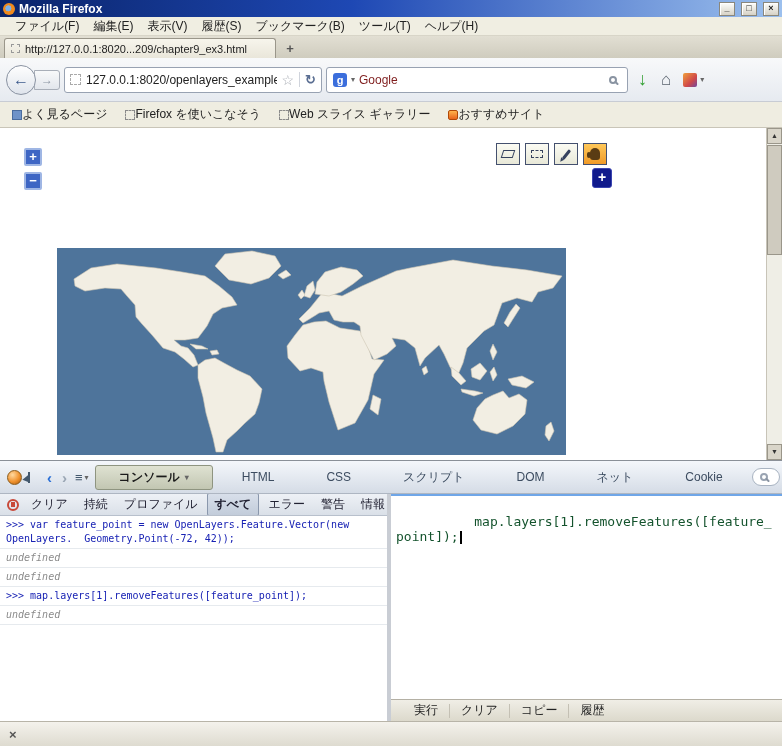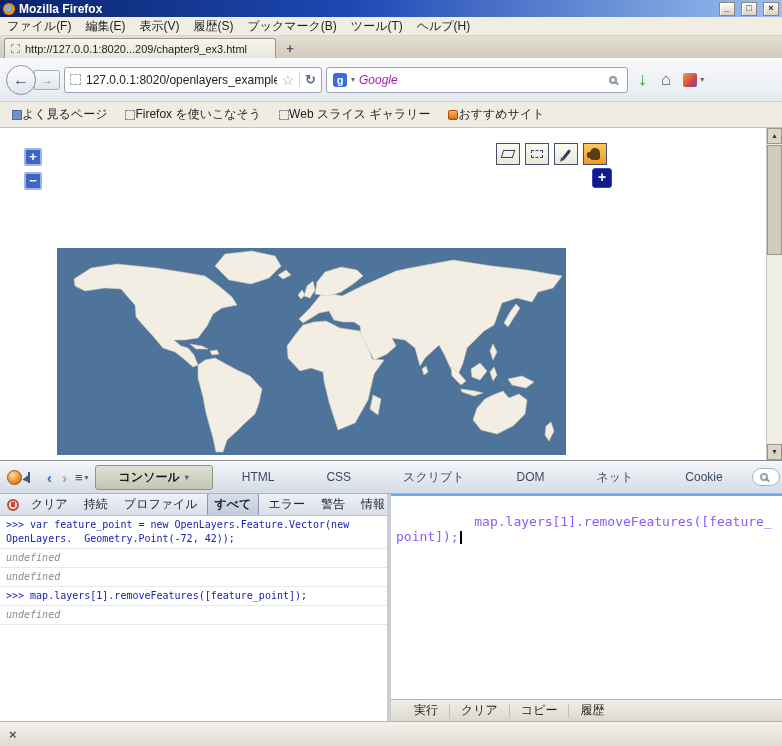--- a/index.html
+++ b/index.html
@@ -7,21 +7,21 @@
   body { font-family: "Liberation Sans", sans-serif; font-size: 12px; color: #222; background: #ECE9D8; }
   .window { width: 782px; height: 746px; display: flex; flex-direction: column; background: #fff; box-shadow: inset 0 0 0 1px #8c8c8c; }
 
   
   .titlebar { height: 17px; flex: none; background: linear-gradient(90deg,#0a246a,#1e48b4 45%,#9cc0ee); display: flex; align-items: center; padding: 0 3px; gap: 4px; }
   .fx-badge { width: 12px; height: 12px; border-radius: 50%; background: radial-gradient(circle at 45% 45%, #7FB2E8 0 30%, #F08A1D 35% 78%, #b35400); flex: none; }
   .titlebar .title { color: #fff; font-weight: bold; font-size: 12px; flex: 1; white-space: nowrap; }
   .winbtn { width: 16px; height: 14px; background: linear-gradient(#fdfdfb,#d6d2c6); border: 1px solid #8a877c; box-shadow: inset 1px 1px #fff; font-size: 9px; line-height: 11px; text-align: center; margin-left: 2px; font-weight: bold; color: #222; }
 
   
-  .menubar { height: 19px; flex: none; background: #F0EEE2; border-bottom: 1px solid #D8D5C8; display: flex; align-items: center; padding: 0 0; }
+  .menubar { height: 19px; flex: none; background: #F0EEE2; border-bottom: 1px solid #D8D5C8; display: flex; align-items: center; padding: 0 8px; }
   .menu-item { padding: 2px 7px; white-space: nowrap; }
 
   
   .tabbar { height: 22px; flex: none; background: linear-gradient(#E2DFD3,#CFCCBE); display: flex; align-items: flex-end; padding: 2px 4px 0 4px; }
   .tab { height: 20px; width: 272px; background: linear-gradient(#F7F5EC,#E9E6DA); border: 1px solid #9a968a; border-bottom: none; border-radius: 3px 3px 0 0; display: flex; align-items: center; gap: 5px; padding: 0 6px; font-size: 11px; }
   .tab-favicon { width: 9px; height: 9px; border: 1px dashed #999; flex: none; }
   .tab-title { white-space: nowrap; overflow: hidden; color: #222; }
   .newtab-btn { width: 22px; height: 18px; margin-left: 3px; text-align: center; font-weight: bold; color: #555; font-size: 13px; line-height: 17px; border-radius: 2px; }
 
   
@@ -29,21 +29,21 @@
   .back-btn { width: 30px; height: 30px; border-radius: 50%; border: 1px solid #8a93a2; background: linear-gradient(#fefefe,#dfe4ec); display: flex; align-items: center; justify-content: center; font-size: 16px; color: #3C5A8C; font-weight: bold; flex: none; z-index: 2; }
   .fwd-btn { width: 26px; height: 20px; border: 1px solid #a8aeb8; background: linear-gradient(#f8f9fa,#e2e6ec); border-radius: 0 3px 3px 0; display: flex; align-items: center; justify-content: center; color: #8a94a2; margin-left: -6px; z-index: 1; font-weight: bold; }
   .url-field { width: 258px; height: 26px; background: #fff; border: 1px solid #98A2B2; border-radius: 3px; display: flex; align-items: center; padding: 0 5px; gap: 5px; }
   .url-favicon { width: 11px; height: 11px; border: 1px dashed #aaa; flex: none; }
   .url-text { flex: 1; color: #222; white-space: nowrap; overflow: hidden; }
   .star { color: #A8ACB4; font-size: 14px; }
   .reload { color: #5A6E92; font-size: 13px; border-left: 1px solid #D0D4DC; padding-left: 5px; font-weight: bold; }
   .search-field { width: 302px; height: 26px; background: #fff; border: 1px solid #98A2B2; border-radius: 3px; display: flex; align-items: center; padding: 0 6px; gap: 4px; }
   .g-icon { width: 14px; height: 14px; background: #3B6EDC; border-radius: 3px; color: #fff; font-weight: bold; font-size: 11px; text-align: center; line-height: 14px; flex: none; }
   .caret { font-size: 8px; color: #666; }
-  .search-text { flex: 1; color: #a21caf; font-style: italic; }
+  .search-text { flex: 1; color: #7f1d1d; }
   .mag { width: 8px; height: 8px; border: 2px solid #8a94a2; border-radius: 50%; position: relative; margin-right: 4px; flex: none; }
   .mag::after { content: ""; position: absolute; width: 5px; height: 2px; background: #8a94a2; transform: rotate(45deg); right: -4px; bottom: -2px; border-radius: 1px; }
   .download-btn { color: #2E9E2E; font-weight: bold; font-size: 18px; padding: 0 6px; }
   .home-btn { color: #5A636E; font-size: 17px; padding: 0 4px; }
   .palette { width: 14px; height: 14px; border-radius: 2px; background: linear-gradient(135deg,#f0a03c,#d04848 60%,#7048a0); }
   .custom-btn { display: flex; align-items: center; gap: 3px; padding: 0 4px; }
 
   
   .bookmarksbar { height: 26px; flex: none; background: #EFEDE1; border-bottom: 1px solid #C9C5B8; display: flex; align-items: center; gap: 10px; padding: 0 8px; }
   .bm { display: flex; align-items: center; padding: 2px 4px; white-space: nowrap; }
@@ -97,21 +97,21 @@
   .break-icon::before,.break-icon::after { content: ""; position: absolute; top: 1.5px; width: 2px; height: 5px; background: #C84838; }
   .break-icon::before { left: 2px; } .break-icon::after { right: 2px; }
   .filter-btn { padding: 2px 7px; color: #223; }
   .filter-btn.selected { background: linear-gradient(#D8DFEA,#C2CCDA); border: 1px solid #8A97AC; border-radius: 2px; font-weight: bold; }
   .fb-console { flex: 1; background: #fff; font-family: "DejaVu Sans Mono", monospace; font-size: 10px; line-height: 14px; overflow: hidden; }
   .entry { padding: 2px 6px; border-bottom: 1px solid #E6EAEE; white-space: pre-wrap; word-break: break-all; }
   .entry.input { color: #1822B4; }
   .entry.result { color: #8A8A8A; font-style: italic; }
 
   .fb-right { flex: 1; display: flex; flex-direction: column; background: #fff; border-top: 2px solid #6FA6E8; min-height: 0; }
-  .fb-editor { flex: 1; padding: 3px 5px; font-family: "DejaVu Sans Mono", monospace; font-size: 13px; color: #8b5cf6; white-space: pre-wrap; word-break: break-all; }
+  .fb-editor { flex: 1; padding: 3px 5px; font-family: "DejaVu Sans Mono", monospace; font-size: 13px; color: #14532d; white-space: pre-wrap; word-break: break-all; }
   .text-caret { display: inline-block; width: 0; height: 13px; border-left: 2px solid #000; margin-left: 1px; vertical-align: text-bottom; animation: blink 1s steps(1) infinite; }
   @keyframes blink { 50% { opacity: 0; } }
   .fb-editor-buttons { height: 22px; flex: none; background: linear-gradient(#F0EEE6,#DCD9CC); border-top: 1px solid #B4B0A4; display: flex; align-items: center; padding: 0 12px; }
   .ed-btn { padding: 2px 11px; color: #222; white-space: nowrap; }
   .ed-sep { width: 1px; height: 14px; background: #C4C0B4; }
 
   
   .statusbar { height: 25px; flex: none; background: linear-gradient(#F4F2EC,#DEDBD0); border-top: 1px solid #B8B4A8; display: flex; align-items: center; padding: 0 9px; }
   .status-close { color: #555; font-size: 13px; font-weight: bold; }
 </style>

